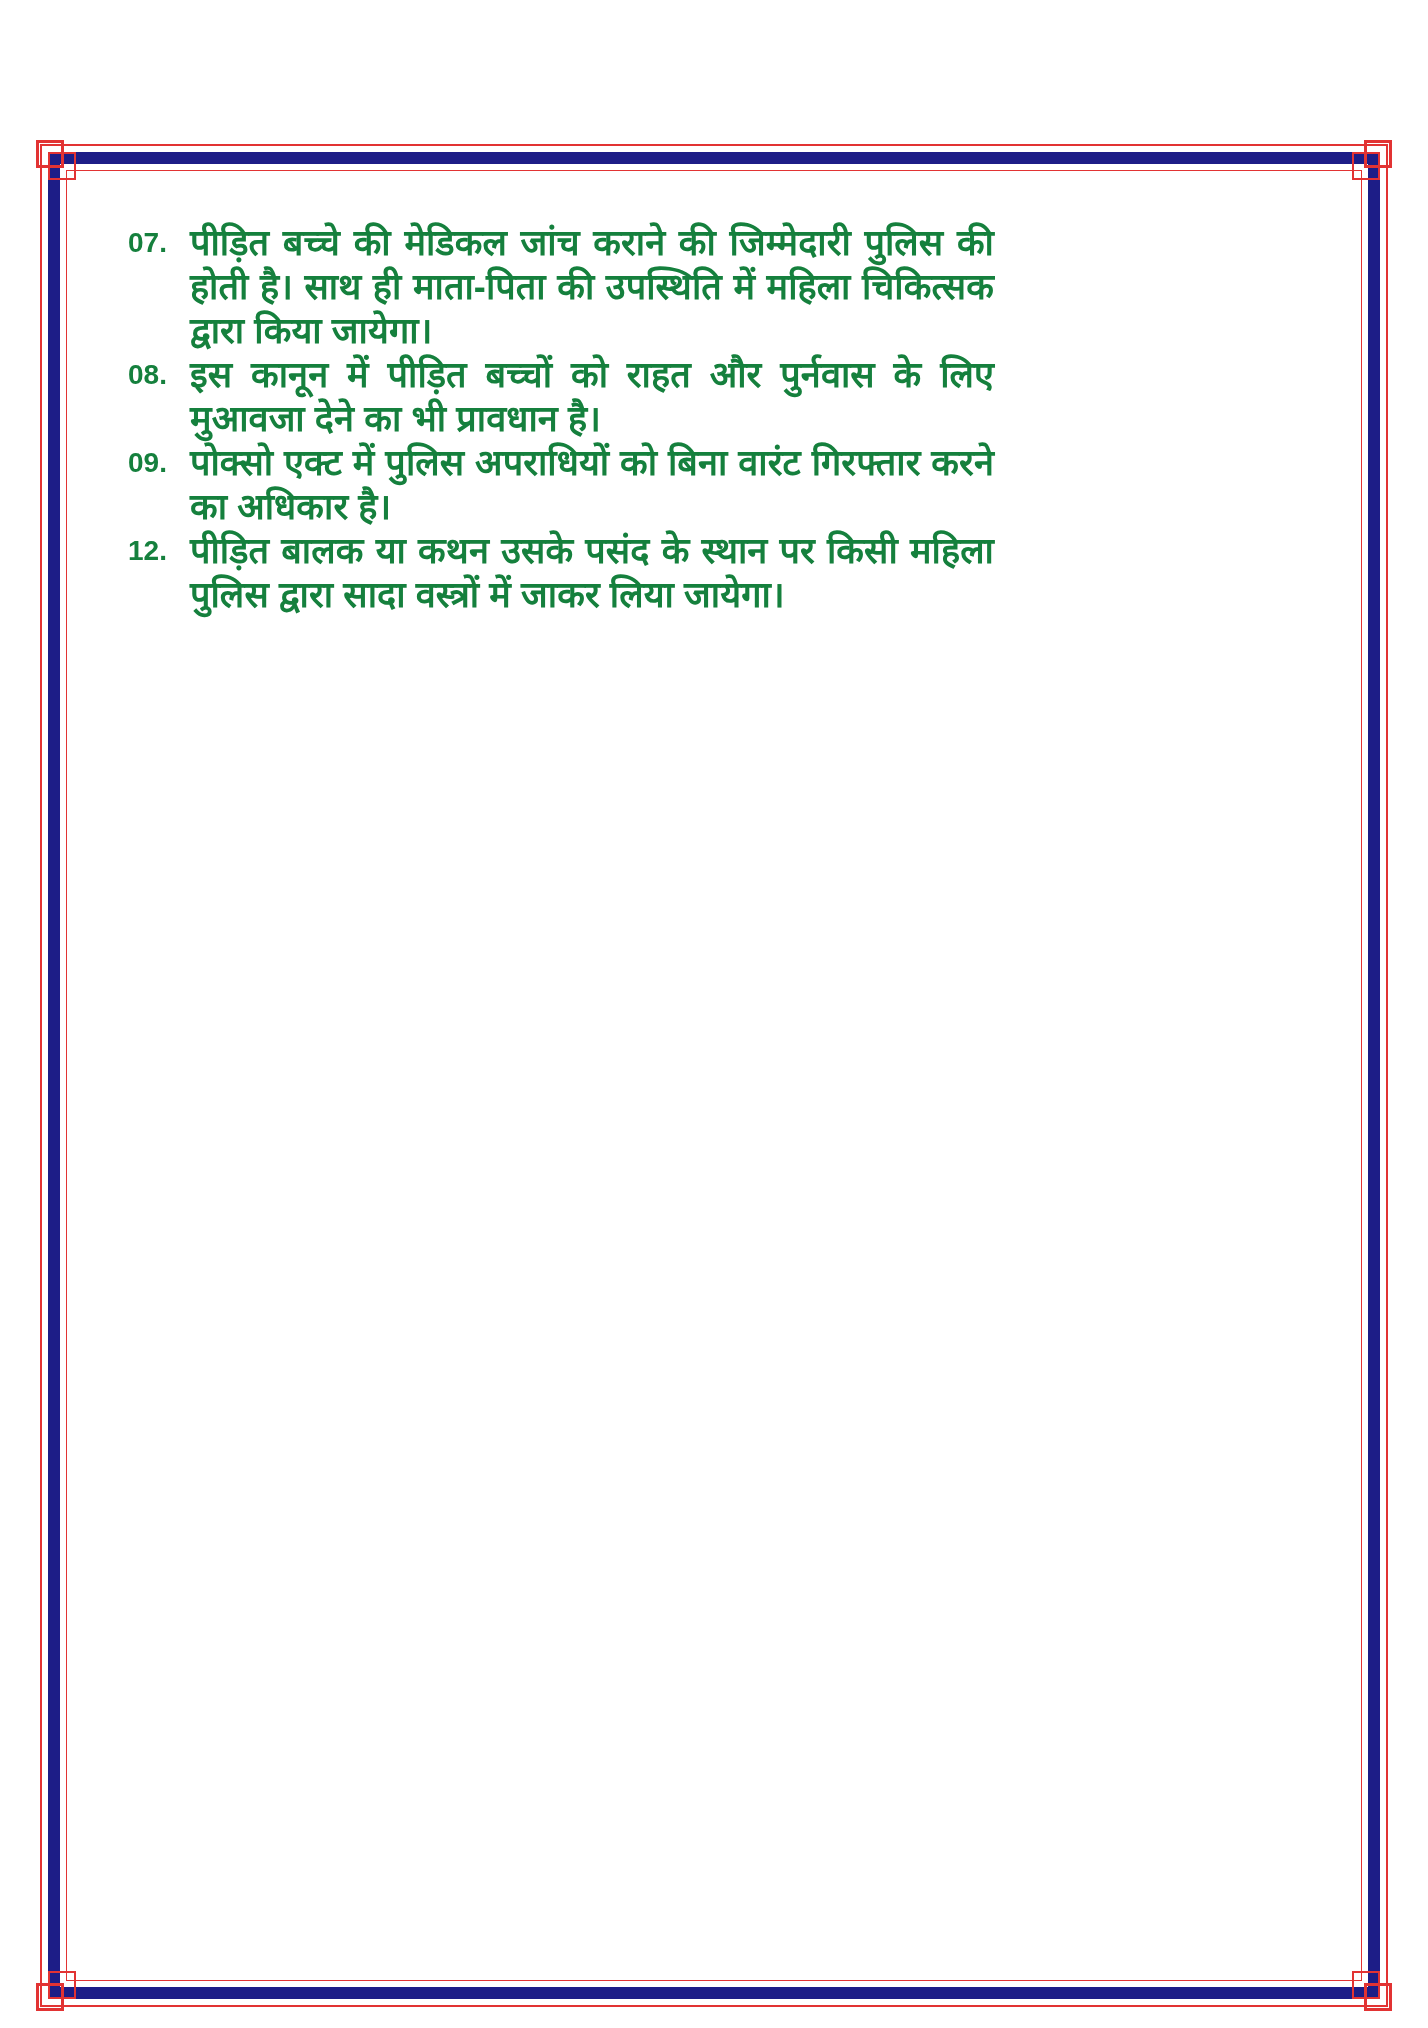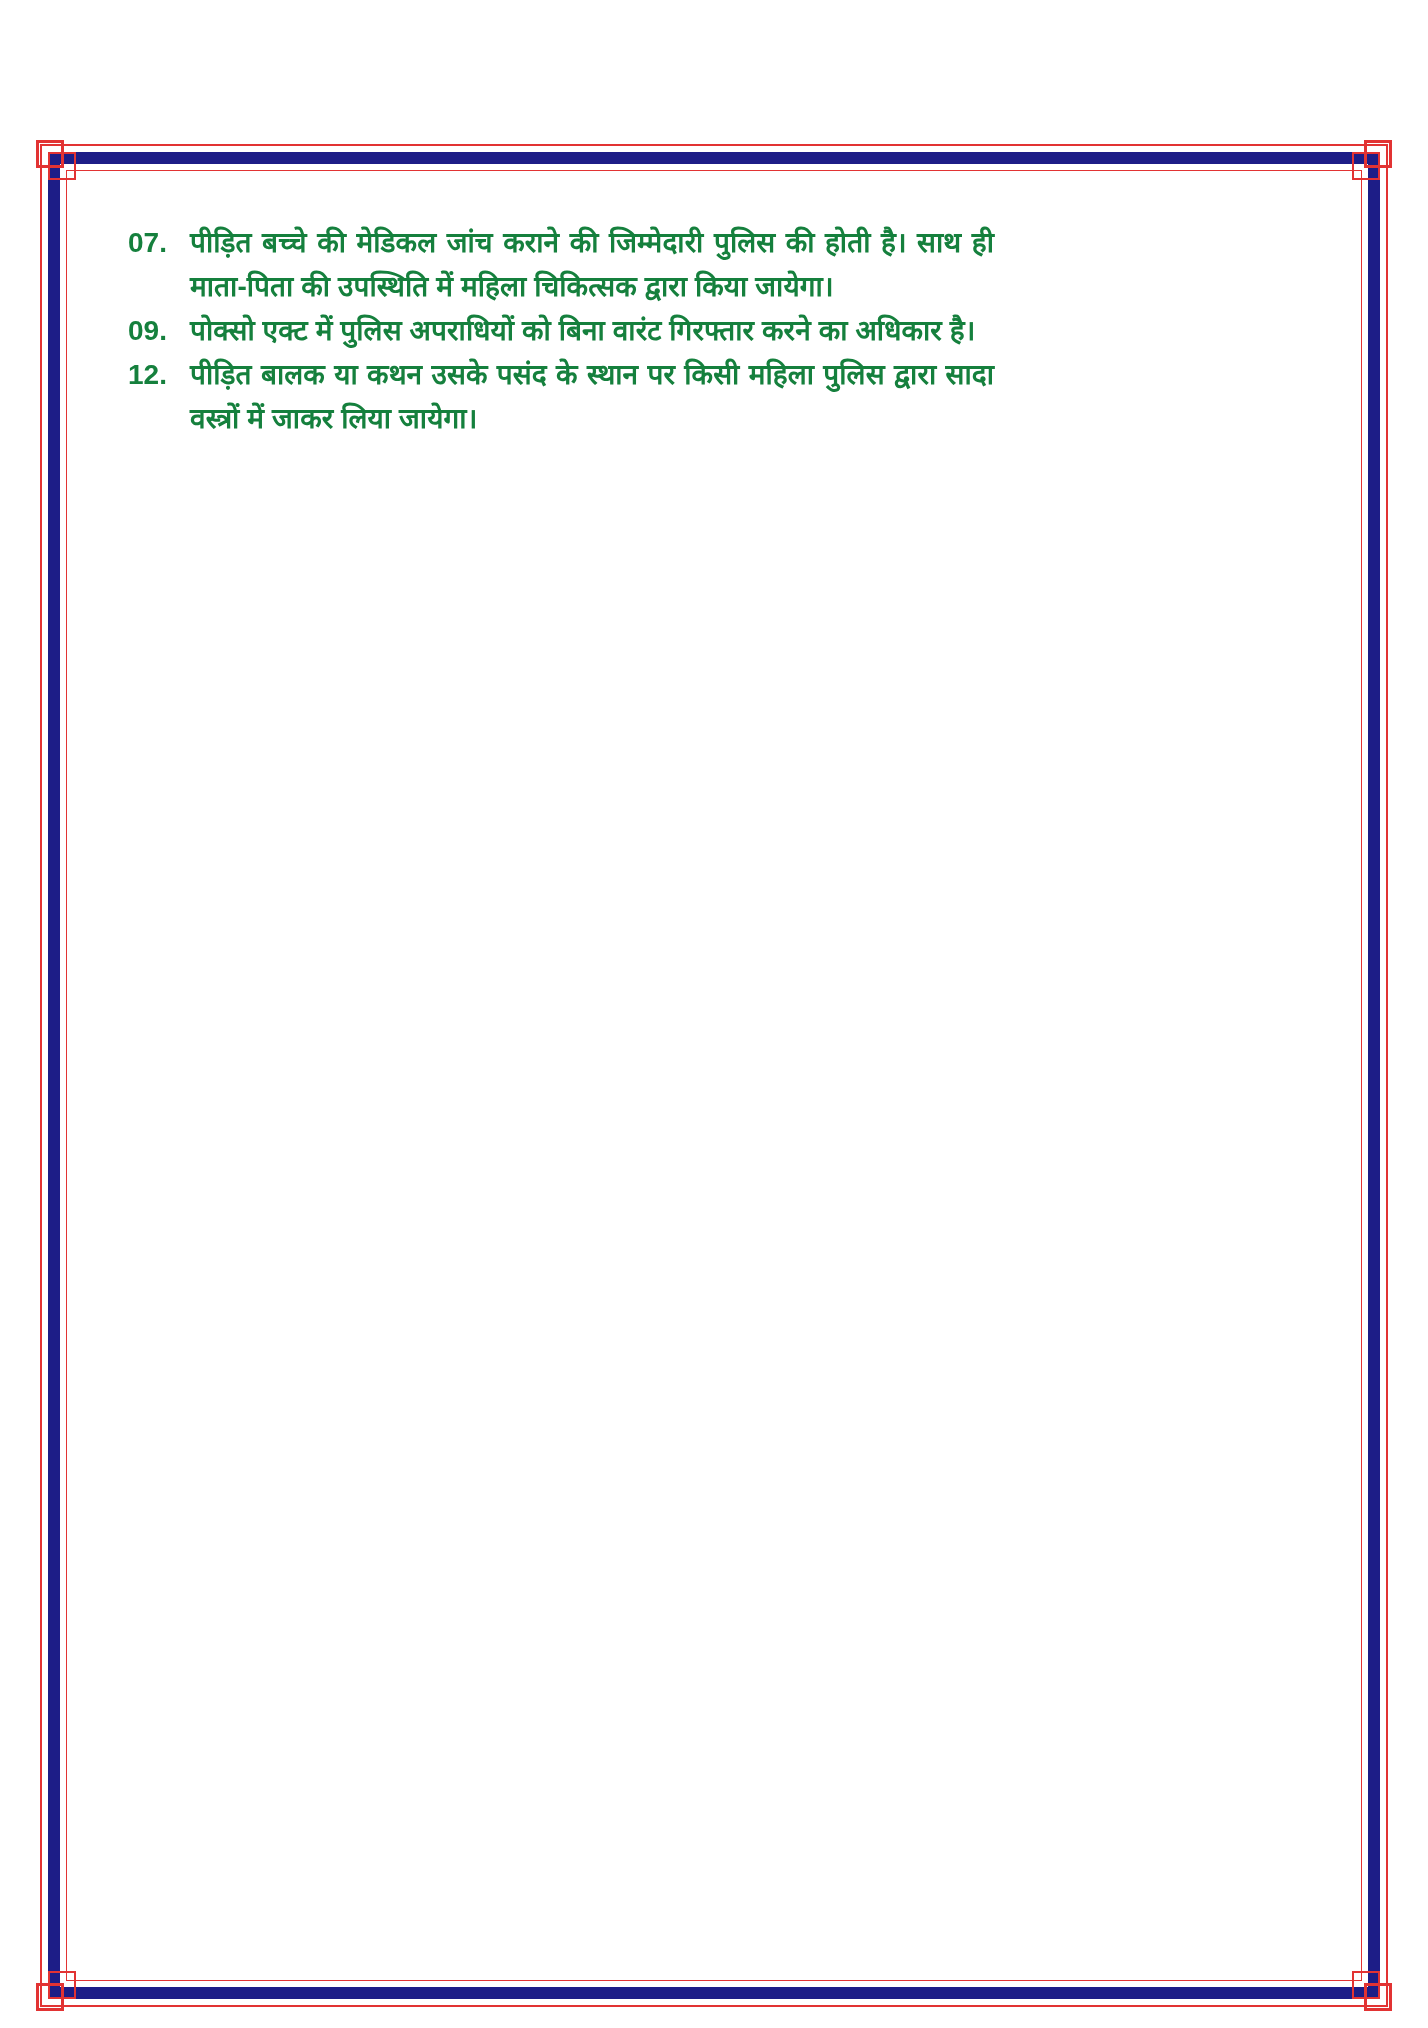--- a/index.html
+++ b/index.html
@@ -66,21 +66,21 @@
     grid-template-columns: 62px 1fr;
     column-gap: 0;
   }
   .item-number {
     font-weight: 700;
     font-size: 28px;
     line-height: 44px;
   }
   .item-text {
     font-weight: 600;
-    font-size: 28px;
+    font-size: 36px;
     line-height: 44px;
     text-align: justify;
     letter-spacing: 0.1px;
   }
 </style>
 </head>
 <body>
 
 <div class="page">
 
@@ -105,20 +105,24 @@
     <span class="sq-b"></span>
   </div>
 
   <div class="content">
 
     <div class="list-item">
       <span class="item-number">07.</span>
       <span class="item-text">पीड़ित बच्चे की मेडिकल जांच कराने की जिम्मेदारी पुलिस की होती है। साथ ही माता-पिता की उपस्थिति में महिला चिकित्सक द्वारा किया जायेगा।</span>
     </div>
 
+    <div class="list-item">
+      <span class="item-number">08.</span>
+      <span class="item-text">इस कानून में पीड़ित बच्चों को राहत और पुर्नवास के लिए मुआवजा देने का भी प्रावधान है।</span>
+    </div>
 
     <div class="list-item">
       <span class="item-number">09.</span>
       <span class="item-text">पोक्सो एक्ट में पुलिस अपराधियों को बिना वारंट गिरफ्तार करने का अधिकार है।</span>
     </div>
 
 
 
     <div class="list-item">
       <span class="item-number">12.</span>

